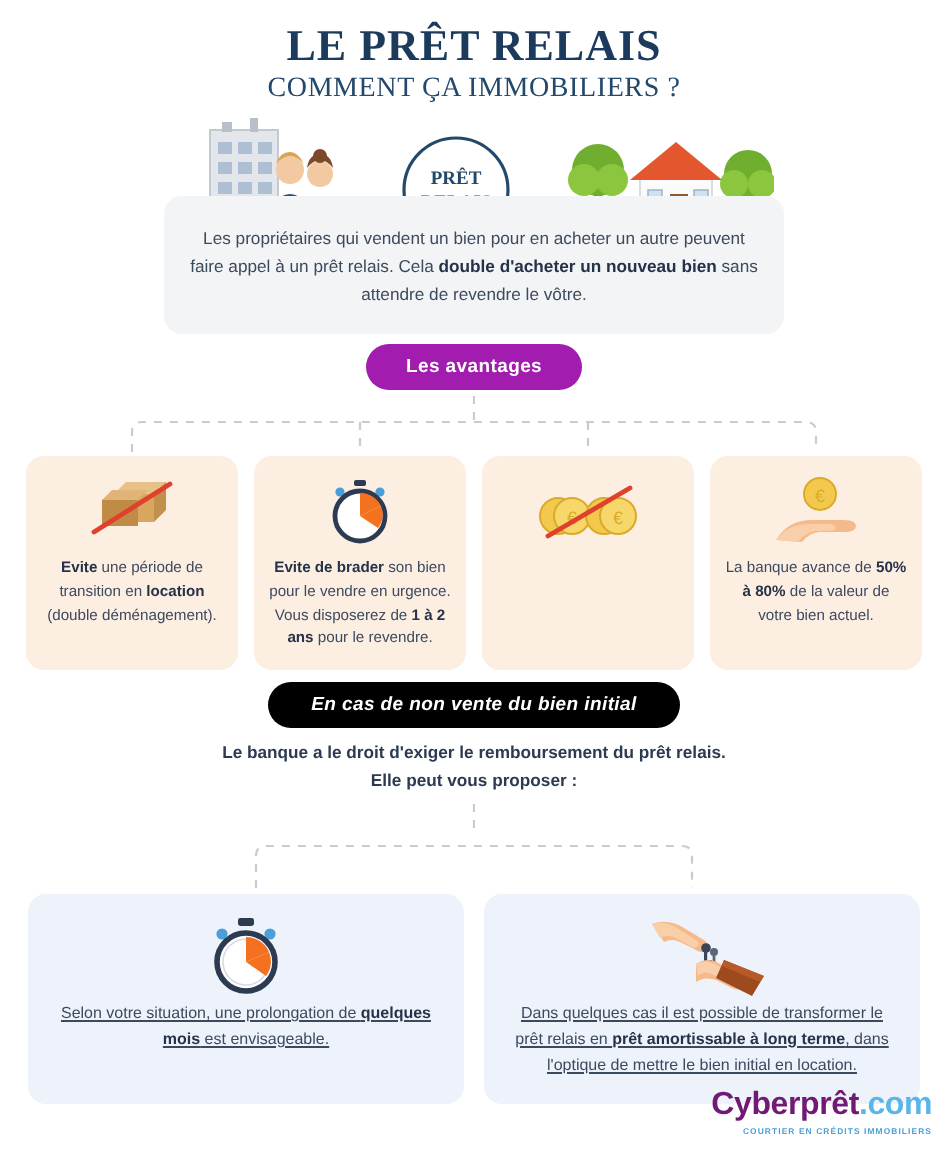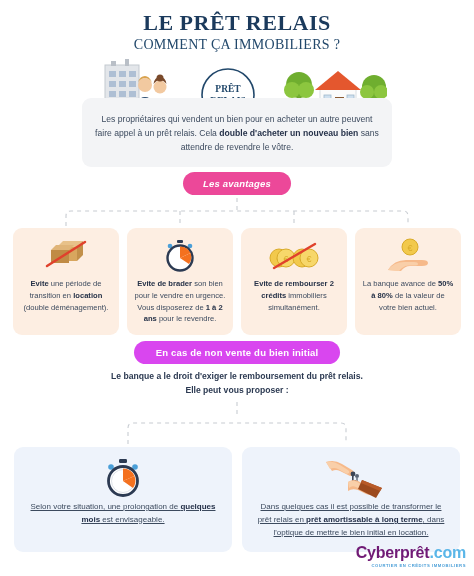--- a/index.html
+++ b/index.html
@@ -55,45 +55,45 @@
     line-height:1.65;
     color:#3c4a5e;
     z-index:1;
   }
   .intro b{color:#26324a;}
 
   
   .pill{
     display:block;
     margin:0 auto;
-    background:#ec4899;
+    background:#a21caf;
     color:#ffffff;
     font-size:9.5px;
     font-weight:bold;
     border-radius:20px;
     padding:6px 20px;
     width:max-content;
     border:none;
     letter-spacing:.2px;
-    font-style:italic;
   }
   .pill-wrap{position:absolute;left:0;top:172px;width:474px;text-align:center;}
 
   
   .pill-dark{
     display:block;margin:0 auto;
-    background:#d946ef;
+    background:#000000;
     color:#ffffff;
     font-size:9.5px;
     font-weight:bold;
     border-radius:20px;
     padding:6px 22px;
     width:max-content;
     border:none;
     letter-spacing:.2px;
+    font-style:italic;
   }
   .pill-dark-wrap{position:absolute;left:0;top:341px;width:474px;text-align:center;}
 
   
   .conn{position:absolute;left:0;pointer-events:none;}
 
   
   .cards{
     position:absolute;left:0;top:228px;width:474px;
     display:flex;justify-content:center;gap:8px;
@@ -304,23 +304,20 @@
           </g>
           <g>
             <ellipse cx="35" cy="17" rx="9" ry="9" fill="#f2c94c" stroke="#d9ab2a" stroke-width="1"></ellipse>
             <text x="35" y="21" text-anchor="middle" font-size="9" fill="#d9ab2a" font-family="Liberation Sans, sans-serif">€</text>
             <ellipse cx="42" cy="17" rx="9" ry="9" fill="#f7d76a" stroke="#d9ab2a" stroke-width="1"></ellipse>
             <text x="42" y="21" text-anchor="middle" font-size="9" fill="#d9ab2a" font-family="Liberation Sans, sans-serif">€</text>
           </g>
           <line x1="7" y1="27" x2="48" y2="3" stroke="#e0412c" stroke-width="2.4" stroke-linecap="round"></line>
         </svg>
       </div>
-      <p>
-        <b>Evite de rembourser 2 crédits</b><span> immobiliers simultanément.</span><b></b><span></span>
-      </p>
     </div>
 
     <div class="card">
       <div class="ico">
         <svg width="48" height="36" viewBox="0 0 48 36">
           <ellipse cx="26" cy="9" rx="8" ry="8" fill="#f2c94c" stroke="#d9ab2a" stroke-width="1"></ellipse>
           <text x="26" y="13" text-anchor="middle" font-size="9" fill="#d9ab2a" font-family="Liberation Sans, sans-serif">€</text>
           <path d="M4 32 Q10 22 22 22 L38 22 Q44 22 44 25 Q44 28 38 28 L26 28 Q21 28 17 33 Z" fill="#f6b98a"></path>
           <path d="M4 32 Q10 24 20 24 L30 24 Q34 24 34 26 Q34 27.5 30 27.5 L24 27.5 Q19 28 15 33 Z" fill="#f9cfa9"></path>
         </svg>

